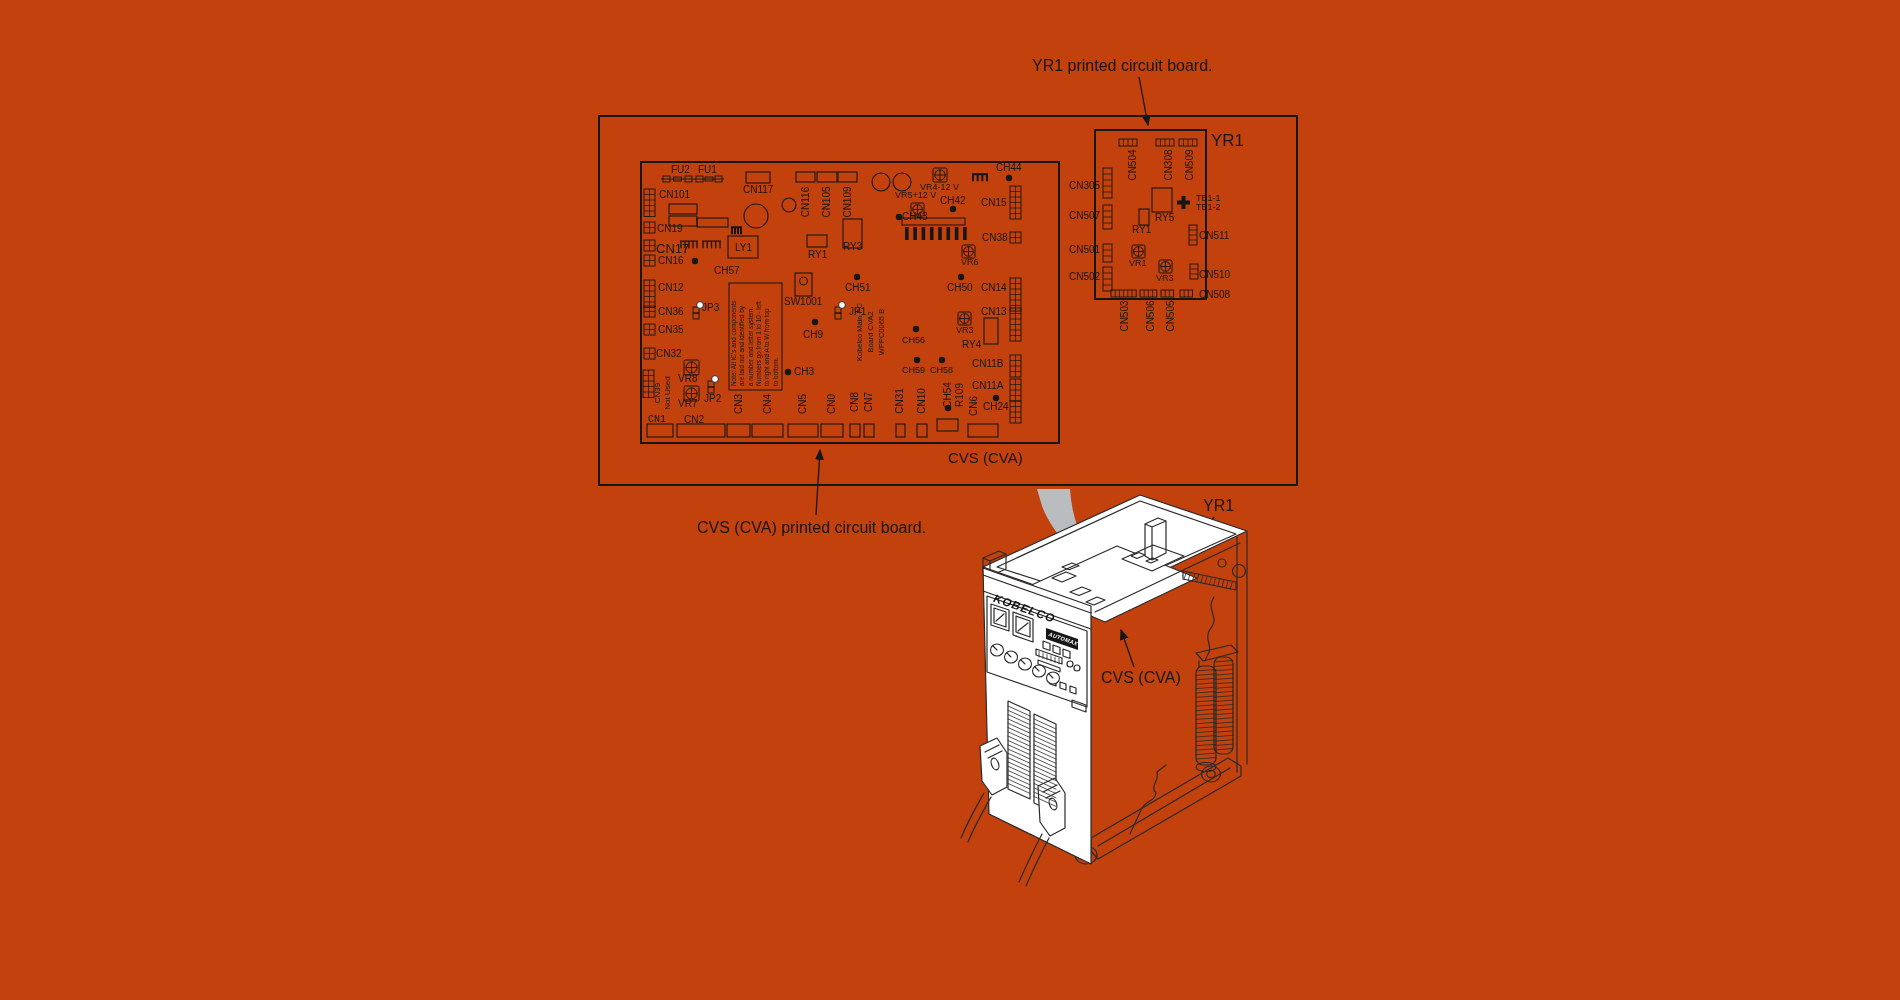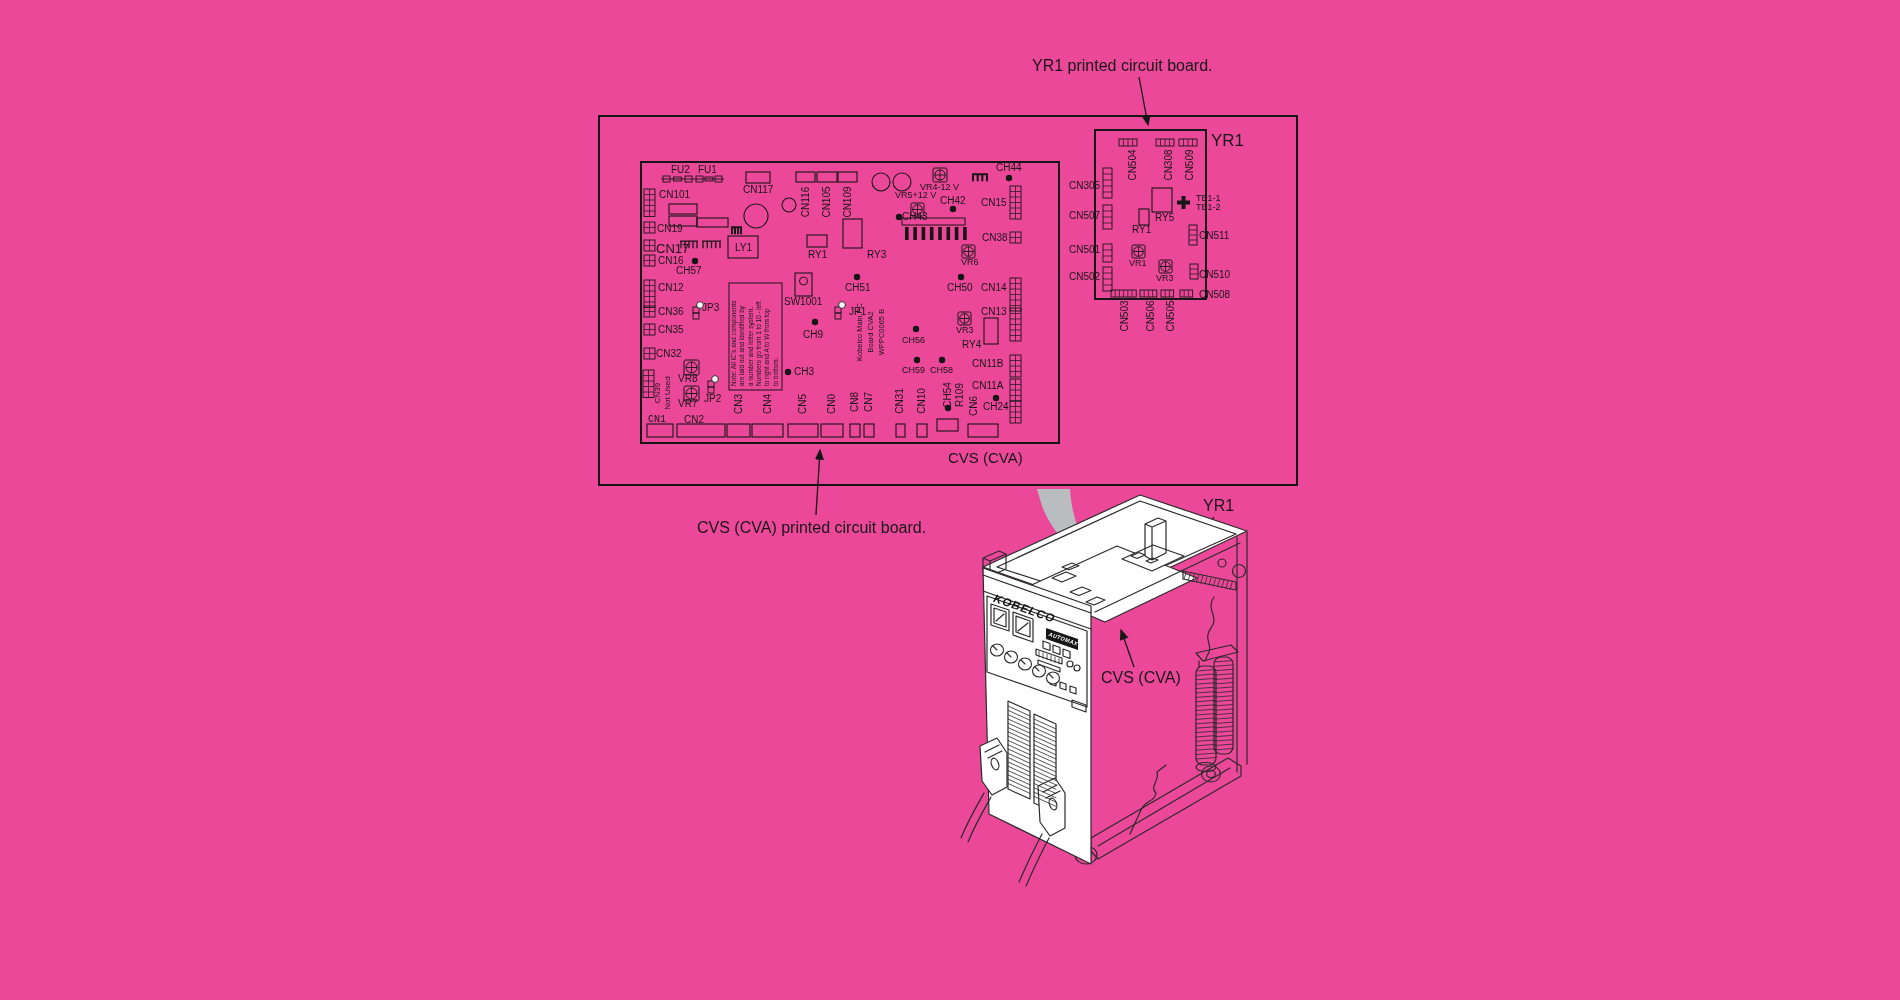--- a/index.html
+++ b/index.html
@@ -1,16 +1,16 @@
 <!DOCTYPE html>
 <html><head>
 <meta charset="utf-8">
 <style>
   html,body{margin:0;padding:0;background:#fff;}
-  .canvas{position:relative;width:1900px;height:1000px;background:#ec4899;overflow:hidden;
+  .canvas{position:relative;width:1900px;height:1000px;background:#c2410c;overflow:hidden;
           font-family:"Liberation Sans",sans-serif;color:#161616;}
   svg{position:absolute;left:0;top:0;}
   .lb{position:absolute;white-space:nowrap;line-height:1;font-size:10px;color:#161616;}
   .lb.v{transform:translate(-50%,-50%) rotate(-90deg);}
   .cap{position:absolute;white-space:nowrap;font-size:16px;color:#161616;}
   .note-text{position:absolute;font-size:6.4px;line-height:1.3;white-space:pre-line;
              transform:translate(-50%,-50%) rotate(-90deg);width:100px;color:#161616;}
   .brand{position:absolute;font-size:11.5px;font-weight:bold;font-style:italic;letter-spacing:1px;
          transform:rotate(19.3deg);transform-origin:left top;}
   .badge{position:absolute;font-size:5.5px;font-weight:bold;font-style:italic;color:#fff;
@@ -377,34 +377,34 @@
 to bottom.</div>
   <div id="labels"></div>
 <div class="lb" style="left: 671px; top: 165px;">FU2</div>
     <div class="lb" style="left: 698px; top: 165px;">FU1</div>
     <div class="lb" style="left: 659px; top: 190px;">CN101</div>
     <div class="lb" style="left: 743px; top: 185px;">CN117</div>
     <div class="lb v" style="left: 806px; top: 202px;">CN116</div>
     <div class="lb v" style="left: 827px; top: 202px;">CN105</div>
     <div class="lb v" style="left: 848px; top: 202px;">CN109</div>
     <div class="lb" style="left: 808px; top: 250px;">RY1</div>
-    <div class="lb" style="left: 843px; top: 250px; padding-left: 24px;">RY3</div>
+    <div class="lb" style="left: 843px; top: 242px;">RY3</div>
     <div class="lb" style="left: 735px; top: 243px;">LY1</div>
     <div class="lb" style="left: 920px; top: 183px; font-size: 9px;">VR4-12 V</div>
     <div class="lb" style="left: 895px; top: 191px; font-size: 9px;">VR5+12 V</div>
     <div class="lb" style="left: 940px; top: 196px; text-align: right;">CH42</div>
     <div class="lb" style="left: 866px; top: 212px; margin-left: 36px;">CH43</div>
     <div class="lb" style="left: 996px; top: 163px;">CH44</div>
     <div class="lb" style="left: 981px; top: 198px;">CN15</div>
     <div class="lb" style="left: 982px; top: 233px;">CN38</div>
     <div class="lb" style="left: 961px; top: 258px; font-size: 9px;">VR6</div>
     <div class="lb" style="left: 657px; top: 224px;">CN19</div>
     <div class="lb" style="left: 656px; top: 242px; font-size: 13px;">CN17</div>
     <div class="lb" style="left: 658px; top: 256px;">CN16</div>
-    <div class="lb" style="left: 676px; top: 266px;">CH57</div>
+    <div class="lb" style="left: 714px; top: 266px;">CH57</div>
     <div class="lb" style="left: 658px; top: 283px;">CN12</div>
     <div class="lb" style="left: 658px; top: 307px;">CN36</div>
     <div class="lb" style="left: 702px; top: 303px; text-align: right;">JP3</div>
     <div class="lb" style="left: 658px; top: 325px;">CN35</div>
     <div class="lb" style="left: 656px; top: 349px;">CN32</div>
     <div class="lb" style="left: 784px; top: 297px;">SW1001</div>
     <div class="lb" style="left: 845px; top: 283px;">CH51</div>
     <div class="lb" style="left: 947px; top: 283px;">CH50</div>
     <div class="lb" style="left: 981px; top: 283px;">CN14</div>
     <div class="lb" style="left: 849px; top: 307px;">JP1</div>

